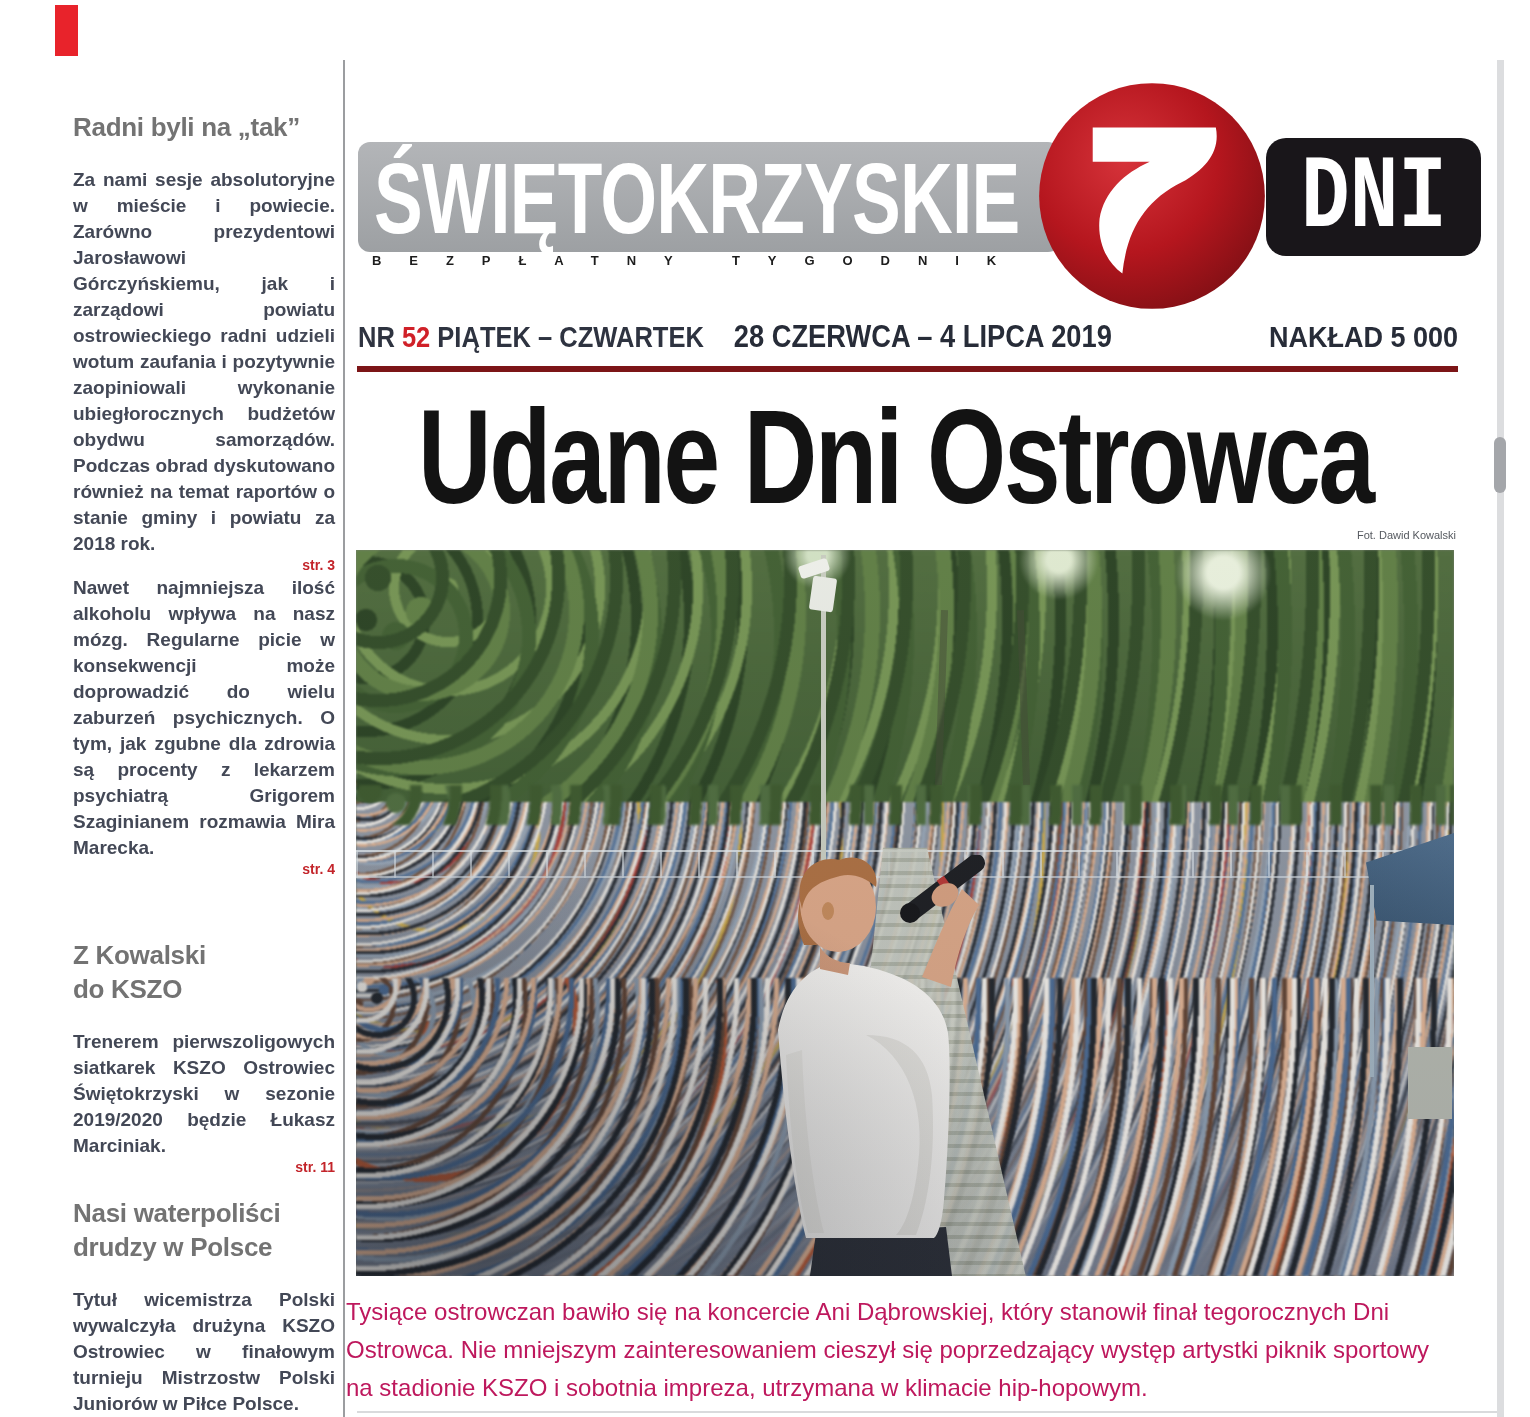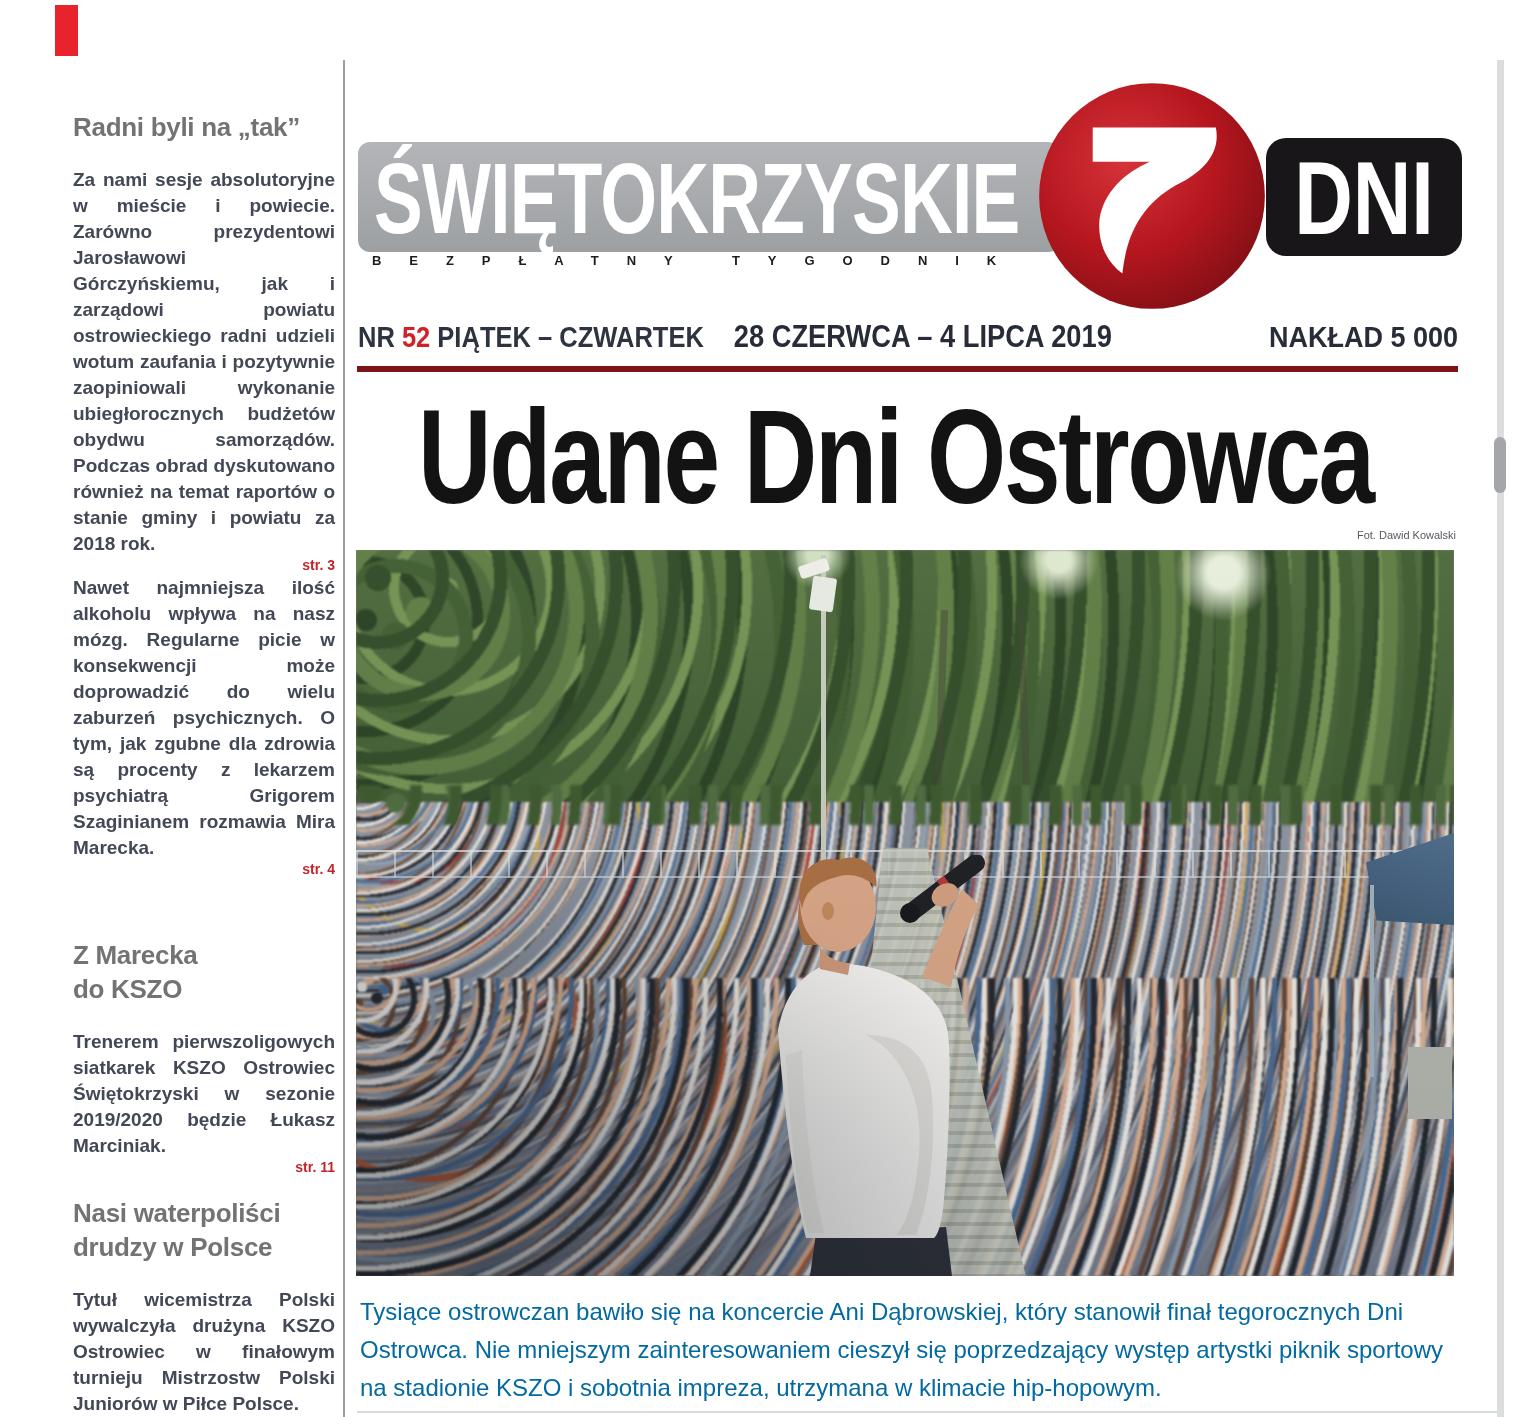--- a/index.html
+++ b/index.html
@@ -14,21 +14,21 @@
   .scroll-thumb{position:absolute;left:1494px;top:437px;width:12px;height:56px;background:#a4a6aa;border-radius:6px;}
   .bottom-hairline{position:absolute;left:357px;top:1411px;width:1140px;height:2px;background:#d9dadc;}
   
   .mast-bar{position:absolute;left:358px;top:142px;width:702px;height:110px;border-radius:12px;
     background:linear-gradient(180deg,#b3b5b8,#9da0a3);}
   .mast-title{position:absolute;left:16px;top:0;height:110px;line-height:112px;color:#ffffff;
     font-size:100px;font-weight:700;letter-spacing:-1px;transform:scaleX(.73);transform-origin:left center;white-space:nowrap;}
   .mast-sub{position:absolute;left:372px;top:253px;width:690px;overflow:hidden;white-space:nowrap;
     font-size:13px;font-weight:700;letter-spacing:2.15em;color:#1d1d1d;}
   .logo-circle{position:absolute;left:1038px;top:82px;width:228px;height:228px;z-index:3;}
-  .dni-box{position:absolute;left:1266px;top:138px;width:196px;height:118px;background:#19161a;border-radius:20px;z-index:2;}
+  .dni-box{position:absolute;left:1266px;top:138px;width:215px;height:118px;background:#19161a;border-radius:20px;z-index:2;font-family:Liberation Mono, monospace;}
   .dni-text{position:absolute;left:50%;top:0;height:118px;line-height:120px;color:#fff;font-size:104px;font-weight:800;
     transform:translateX(-50%) scaleX(.78);white-space:nowrap;}
   
   .issue-left{position:absolute;left:358px;top:320px;height:34px;line-height:34px;white-space:nowrap;
     font-size:29px;font-weight:700;color:#2e3340;transform:scaleX(.88);transform-origin:left center;}
   .issue-left .nr-val{color:#d02028;margin:0 8px 0 8px;}
   .issue-left .date-range{margin-left:34px;font-size:31px;font-weight:800;color:#272c38;}
   .issue-right{position:absolute;right:72px;top:320px;height:34px;line-height:34px;white-space:nowrap;
     font-size:30px;font-weight:800;color:#272c38;transform:scaleX(.9);transform-origin:right center;}
   .red-rule{position:absolute;left:357px;top:366px;width:1101px;height:6px;background:#7c1517;}
@@ -92,21 +92,21 @@
     clip-path:polygon(0 32%, 100% 0, 100% 100%, 12% 95%);
     background:linear-gradient(200deg,#4a6a8a,#35526e);}
   .tent-pole{right:80px;top:335px;width:4px;height:192px;background:#9db0bd;z-index:5;}
   .concrete-block{right:2px;top:497px;width:44px;height:72px;background:#b0b4ab;z-index:5;}
   .singer{left:390px;top:305px;width:270px;height:421px;z-index:6;}
   .photo-overlay{left:0;top:0;right:0;bottom:0;z-index:7;pointer-events:none;
     background:
       radial-gradient(ellipse at 12% 100%, rgba(18,22,28,.42), rgba(0,0,0,0) 42%),
       linear-gradient(180deg, rgba(252,242,222,.05), rgba(70,70,90,.10));}
   
-  .caption{position:absolute;left:360px;top:1293px;width:1102px;font-size:24px;line-height:38px;color:#0369a1;}
+  .caption{position:absolute;left:346px;top:1293px;width:1102px;font-size:24px;line-height:38px;color:#be185d;}
   
   .article{position:absolute;left:73px;width:262px;}
   .art-head{font-size:26px;line-height:34px;font-weight:700;color:#737373;white-space:pre-line;letter-spacing:-.3px;}
   .art-body{margin-top:23px;font-size:19px;line-height:26px;color:#434856;text-align:justify;font-weight:bold;}
   .art-ref{margin-top:0;text-align:right;font-size:14px;font-weight:700;color:#c3242a;}
   .a1{top:110px;} .a2{top:552px;} .a3{top:938px;} .a4{top:1196px;}
 </style>
 </head>
 <body>
 
@@ -190,21 +190,21 @@
   <div class="article a1">
     <div class="art-head">Radni byli na „tak”</div>
     <div class="art-body">Za nami sesje absolutoryjne w mieście i powiecie. Zarówno prezydentowi Jarosławowi Górczyńskiemu, jak i zarządowi powiatu ostrowieckiego radni udzieli wotum zaufania i pozytywnie zaopiniowali wykonanie ubiegłorocznych budżetów obydwu samorządów. Podczas obrad dyskutowano również na temat raportów o stanie gminy i powiatu za 2018 rok.</div>
     <div class="art-ref">str. 3</div>
   </div>
   <div class="article a2">
     <div class="art-body">Nawet najmniejsza ilość alkoholu wpływa na nasz mózg. Regularne picie w konsekwencji może doprowadzić do wielu zaburzeń psychicznych. O tym, jak zgubne dla zdrowia są procenty z lekarzem psychiatrą Grigorem Szaginianem rozmawia Mira Marecka.</div>
     <div class="art-ref">str. 4</div>
   </div>
   <div class="article a3">
-    <div class="art-head">Z Marecka
+    <div class="art-head">Z Kowalski
 do KSZO</div>
     <div class="art-body">Trenerem pierwszoligowych siatkarek KSZO Ostrowiec Świętokrzyski w sezonie 2019/2020 będzie Łukasz Marciniak.</div>
     <div class="art-ref">str. 11</div>
   </div>
   <div class="article a4">
     <div class="art-head">Nasi waterpoliści
 drudzy w Polsce</div>
     <div class="art-body">Tytuł wicemistrza Polski wywalczyła drużyna KSZO Ostrowiec w finałowym turnieju Mistrzostw Polski Juniorów w Piłce Polsce.</div>
     <div class="art-ref"></div>
   </div>

